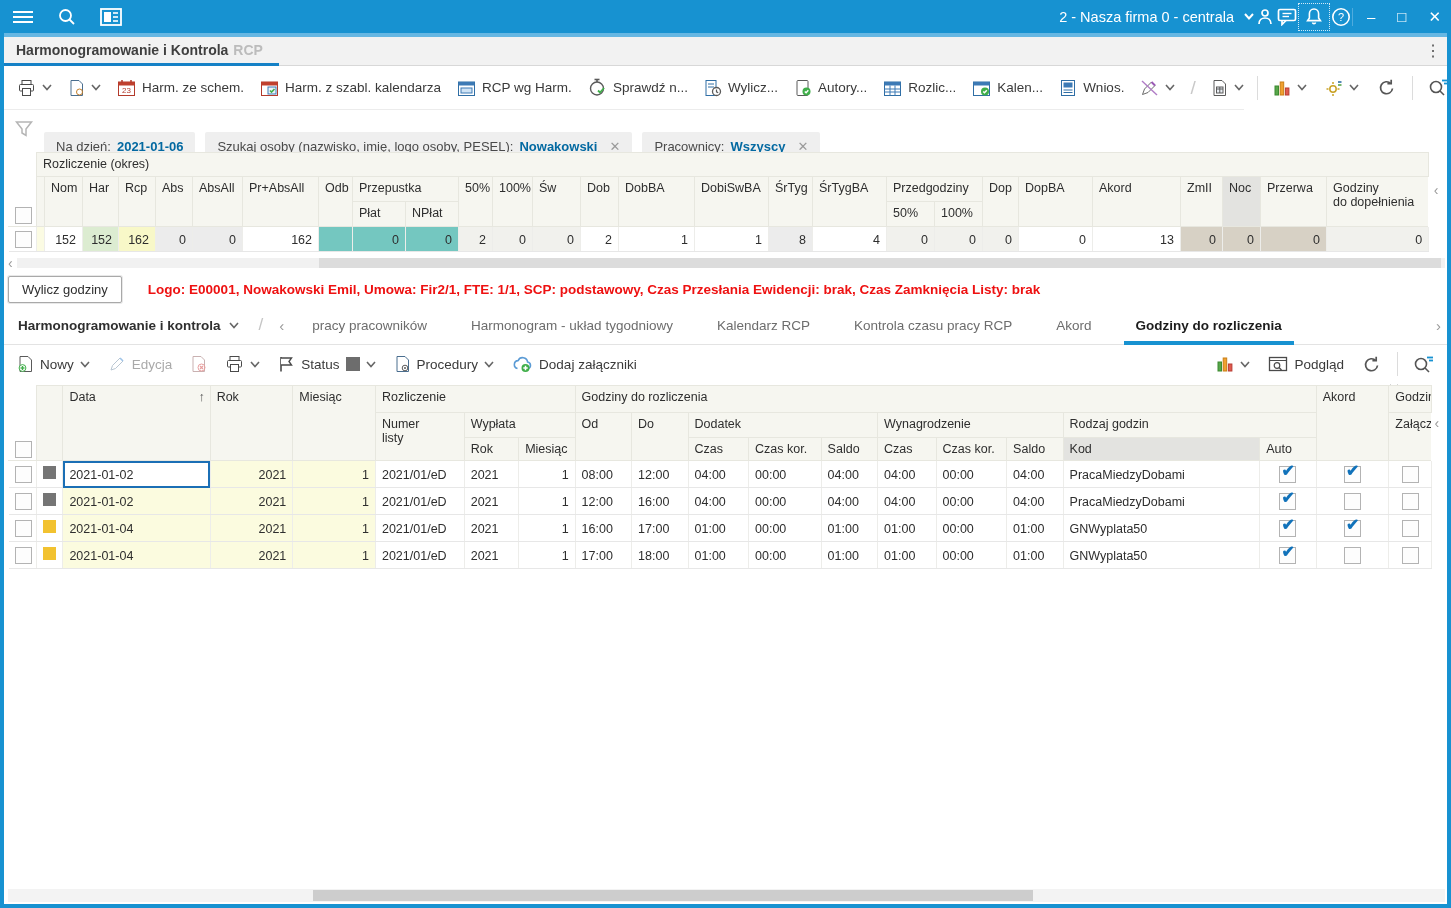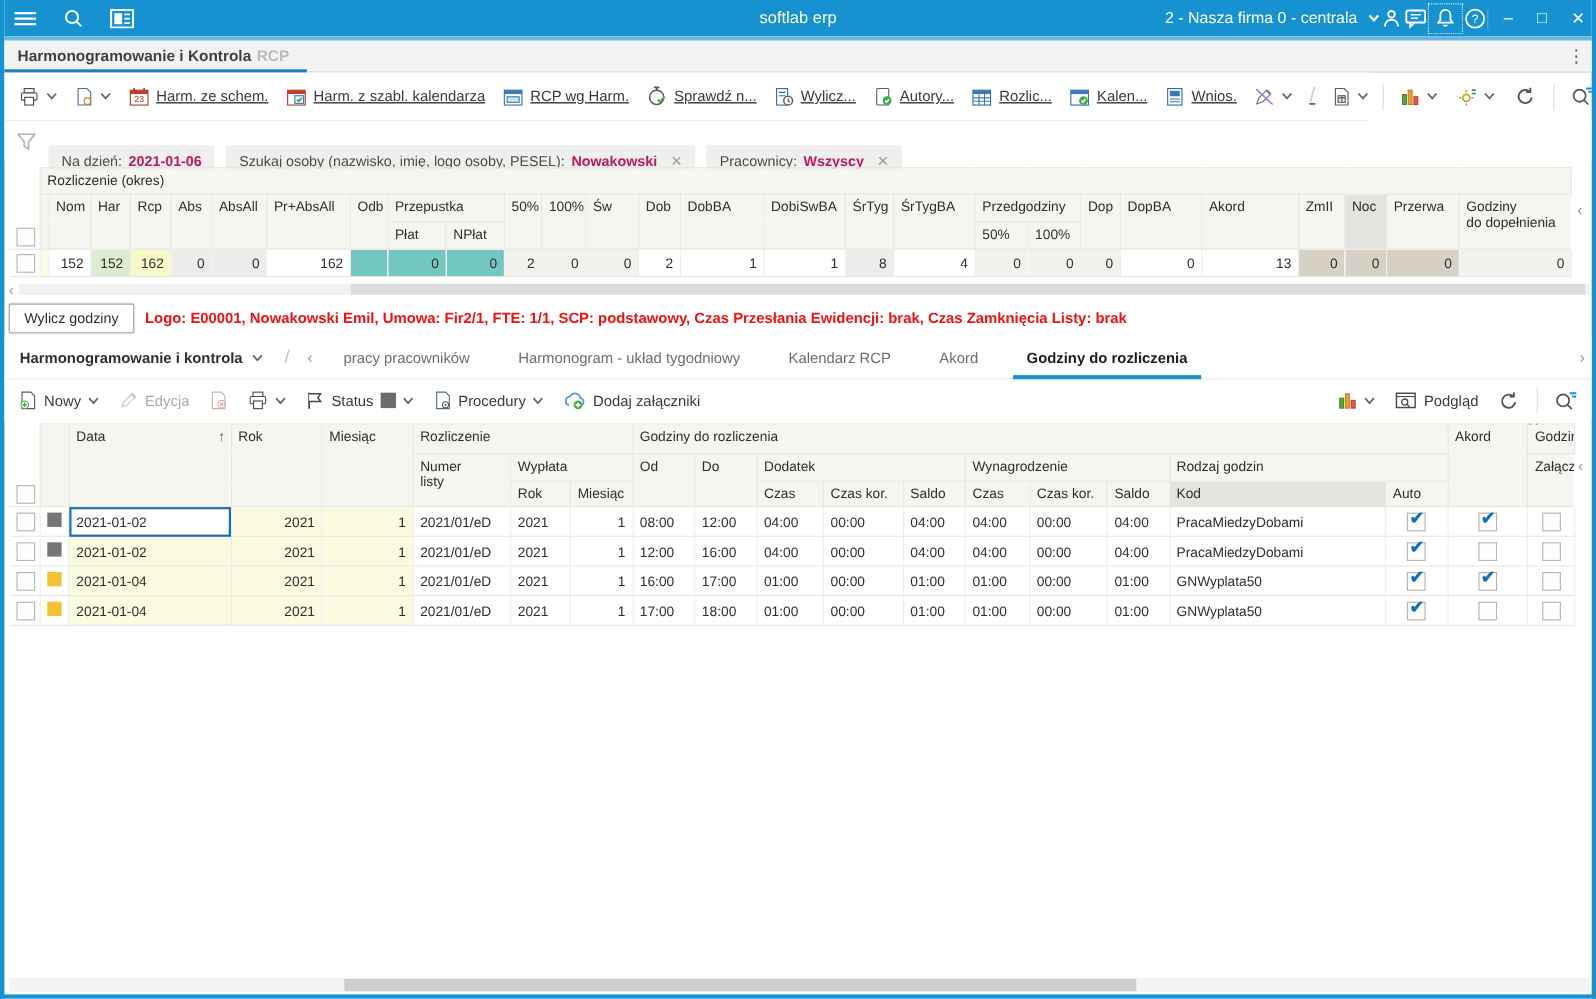--- a/index.html
+++ b/index.html
@@ -18,29 +18,29 @@
   .tbi{width:22px;height:22px;display:flex;align-items:center;justify-content:center;}
   .bellwrap{border:1px dotted #cfe9f7;padding:2px 4px;}
   .winctl{display:flex;align-items:center;gap:22px;font-size:15px;padding-left:14px;border-left:1px solid #4fabdd;}
   
   .blueline{position:absolute;left:-4px;top:33px;width:1451px;height:4px;background:#66b7e3;}
   .tabbar1{position:absolute;left:-4px;top:37px;width:1451px;height:29px;background:#f2f2f2;border-bottom:1px solid #d8d8d8;box-sizing:border-box;}
   .wintab{position:absolute;left:0;top:0;height:29px;display:flex;align-items:center;padding:0 16px;font-size:14px;font-weight:bold;color:#3f3f3f;border-bottom:3px solid #1581c6;box-sizing:border-box;}
   .wintab .suffix{color:#bcbcbc;margin-left:5px;}
   .kebab{position:absolute;right:10px;top:4px;font-size:16px;color:#555;}
   
-  .toolbar1{position:absolute;left:0;top:66px;width:1240px;height:44px;background:#fff;border-bottom:1px solid #ececec;display:flex;align-items:center;gap:10px;padding:0 10px;box-sizing:border-box;text-decoration:underline;}
+  .toolbar1{position:absolute;left:0;top:66px;width:1240px;height:44px;background:#fff;border-bottom:1px solid #ececec;display:flex;align-items:center;gap:10px;padding:0 10px;box-sizing:border-box;}
   .tbtn{display:flex;align-items:center;gap:6px;font-size:13.5px;color:#3a3a3a;padding:4px 3px;white-space:nowrap;cursor:default;}
   .sep-slash{color:#c9c9c9;font-size:19px;padding:0 2px;}
   .sep-v{width:1px;height:24px;background:#dcdcdc;}
   .tb-right{margin-left:auto;display:flex;align-items:center;gap:12px;}
   
   .filterbar{position:absolute;left:0;top:110px;width:1443px;height:37px;background:#fff;display:flex;align-items:center;gap:10px;padding-left:10px;box-sizing:border-box;}
   .chip{display:flex;align-items:center;gap:6px;background:#efefef;border-radius:2px;padding:7px 12px;font-size:13px;color:#4a4a4a;margin-top:36px;}
-  .chip b{color:#be185d;}
+  .chip b{color:#0369a1;}
   .chip .x{color:#9a9a9a;font-size:13px;margin-left:6px;}
   
   table{border-collapse:collapse;table-layout:fixed;}
   .grid th,.grid td{font-size:12.5px;font-weight:normal;color:#2e2e2e;overflow:hidden;white-space:nowrap;box-sizing:border-box;}
   .grid th{background:#f6f6f0;border:1px solid #e7e7df;text-align:left;vertical-align:top;padding:4px 5px 2px 6px;}
   .grid th.group{font-size:12.5px;}
   .grid td{border-right:1px solid #ededea;border-bottom:1px solid #e7e7e7;padding:4px 6px 3px 6px;background:#fff;}
   .grid td.num{text-align:right;}
   .grid th.hl{background:#e3e3e0;}
   .cell-gray{background:#ececec !important;}
@@ -61,21 +61,21 @@
   .summary-wrap{position:absolute;left:4px;top:152px;}
   
   .hscroll1{position:absolute;left:4px;top:257px;width:1437px;height:12px;display:flex;align-items:center;gap:4px;}
   .hscroll1 .track{position:relative;flex:1;height:10px;background:#f1f1f1;}
   .hscroll1 .thumb{position:absolute;left:302px;right:4px;top:0;height:10px;background:#dcdcdc;}
   .hscroll2{position:absolute;left:4px;top:889px;width:1437px;height:13px;background:#f3f3f3;}
   .hscroll2 .thumb{position:absolute;left:305px;top:1px;width:720px;height:11px;background:#cdcdcd;}
   
   .infobar{position:absolute;left:4px;top:273px;width:1437px;height:32px;display:flex;align-items:center;gap:10px;}
   .btn-wylicz{background:#fff;border:1px solid #a9a9a9;border-radius:2px;font-size:13px;color:#2e2e2e;padding:5px 13px;box-shadow:0 0 0 1px #e8e8e8;}
-  .redmsg{color:#ee1111;font-weight:bold;font-size:13.5px;white-space:nowrap;}
+  .redmsg{color:#ee1111;font-weight:bold;font-size:13.5px;white-space:nowrap;margin-left:16px;}
   
   .tabbar2{position:absolute;left:0;top:306px;width:1443px;height:39px;background:#fff;border-bottom:1px solid #e3e3e3;display:flex;align-items:center;gap:0;box-sizing:border-box;}
   .nav-menu{display:flex;align-items:center;gap:8px;font-size:13.5px;font-weight:bold;color:#2f2f2f;padding:0 10px 0 14px;}
   .nav-slash{color:#c5c5c5;font-size:17px;padding:0 10px;}
   .nav-scroll{color:#9a9a9a;font-size:15px;padding:0 6px;}
   .nav-tab{font-size:13.5px;color:#6d6d6d;padding:0 22px;height:35px;display:flex;align-items:center;position:relative;white-space:nowrap;}
   .nav-tab.active{color:#1c1c1c;font-weight:bold;}
   .nav-tab.active::after{content:"";position:absolute;left:10px;right:10px;bottom:-2px;height:4px;background:#1792d1;}
   
   .toolbar2{position:absolute;left:0;top:345px;width:1443px;height:38px;background:#fff;display:flex;align-items:center;gap:12px;padding:0 10px;box-sizing:border-box;}
@@ -110,21 +110,20 @@
       <span class="tbi">
         <svg width="22" height="18" viewBox="0 0 22 18">
             <rect x="1" y="1" width="20" height="16" fill="none" stroke="#fff" stroke-width="1.8"></rect>
             <rect x="4" y="4" width="7" height="10" fill="#fff"></rect>
             <line x1="13" y1="5" x2="18" y2="5" stroke="#fff" stroke-width="1.6"></line>
             <line x1="13" y1="9" x2="18" y2="9" stroke="#fff" stroke-width="1.6"></line>
             <line x1="13" y1="13" x2="18" y2="13" stroke="#fff" stroke-width="1.6"></line>
           </svg>
       </span>
     </div>
-    <div class="apptitle">softlab erp</div>
     <div class="rightcluster">
       <div class="company">
         <span>2 - Nasza firma 0 - centrala</span>
         <svg class="chev" viewBox="0 0 10 7">
             <polyline points="1,1 5,5.5 9,1"></polyline>
           </svg>
       </div>
       <span class="tbi">
         <svg width="20" height="20" viewBox="0 0 20 20">
             <circle cx="10" cy="6" r="3" fill="none" stroke="#fff" stroke-width="1.7"></circle>
@@ -494,20 +493,21 @@
       <span>Harmonogramowanie i kontrola</span>
       <svg class="chev" viewBox="0 0 10 7">
           <polyline points="1,1 5,5.5 9,1"></polyline>
         </svg>
     </span>
     <span class="nav-slash">/</span>
     <span class="nav-scroll">‹</span>
     <span class="nav-tab">pracy pracowników</span>
     <span class="nav-tab">Harmonogram - układ tygodniowy</span>
     <span class="nav-tab">Kalendarz RCP</span>
+    <span class="nav-tab">Kontrola czasu pracy RCP</span>
     <span class="nav-tab">Akord</span>
     <span class="nav-tab active">Godziny do rozliczenia</span>
     <span class="nav-scroll" style="margin-left:auto;">›</span>
   </div>
 
   <div class="toolbar2">
     <span class="tbtn">
       <svg width="17" height="18" viewBox="0 0 17 18">
           <path d="M3 1.5h8l3.5 3.5v11.5H3z" fill="#fff" stroke="#5a5a5a"></path>
           <circle cx="5.5" cy="13" r="3.4" fill="#fff" stroke="#3fae49"></circle>

